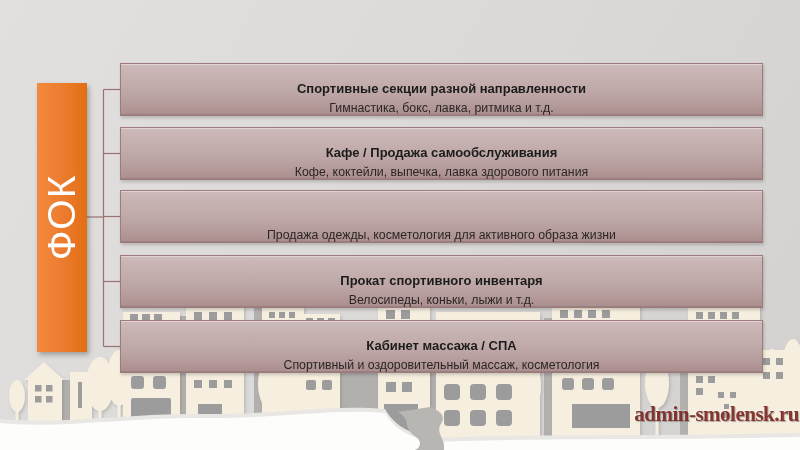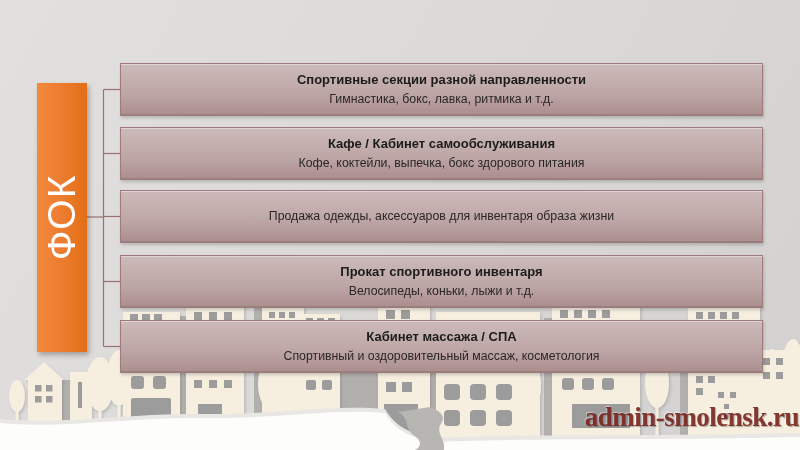--- a/index.html
+++ b/index.html
@@ -36,36 +36,36 @@
     letter-spacing:1px;
     transform:rotate(-90deg);
     white-space:nowrap;
     line-height:1;
   }
   .service-box{
     position:absolute;left:120px;width:641px;height:51px;z-index:3;
     border:1px solid var(--box-border);
     background:linear-gradient(180deg,var(--box-gradient-top) 0%,#bca4a4 62%,var(--box-gradient-bottom) 100%);
     box-shadow:inset 0 1px 0 rgba(255,255,255,.38), inset 0 -1px 0 rgba(0,0,0,.10), 1px 2px 3px rgba(0,0,0,.18);
-    display:flex;flex-direction:column;align-items:center;justify-content:center;
+    display:flex;flex-direction:column;align-items:center;justify-content:flex-end;
     gap:6px;
     text-align:center;
   }
   .box-title{
     font-weight:bold;font-size:13px;line-height:1.05;
     color:var(--title-text);
   }
   .box-sub{
     font-size:12.3px;line-height:1.05;
     color:var(--subtitle-text);
   }
   .watermark{
     position:absolute;right:1px;top:404px;z-index:4;
     font-family:"Liberation Serif",serif;
-    font-weight:bold;font-size:27px;line-height:1;
+    font-weight:bold;font-size:21px;line-height:1;
     color:var(--watermark);
     opacity:.92;
     text-shadow:1px 1px 1px rgba(100,100,100,.55), -1px -1px 1px rgba(255,255,255,.45);
     letter-spacing:-0.5px;
   }
 </style>
 </head>
 <body>
 
 <div class="stage">
@@ -204,25 +204,25 @@
 
   <div class="fok-bar">
     <span class="fok-bar-label">ФОК</span>
   </div>
 
   <div class="service-box" style="top:63px">
     <div class="box-title">Спортивные секции разной направленности</div>
     <div class="box-sub">Гимнастика, бокс, лавка, ритмика и т.д.</div>
   </div>
   <div class="service-box" style="top:127px">
-    <div class="box-title">Кафе / Кабинет самообслуживания</div>
-    <div class="box-sub">Кофе, коктейли, выпечка, бокс здорового питания</div>
+    <div class="box-title">Кафе / Продажа самообслуживания</div>
+    <div class="box-sub">Кофе, коктейли, выпечка, лавка здорового питания</div>
   </div>
   <div class="service-box" style="top:190px">
-    <div class="box-sub">Продажа одежды, аксессуаров для инвентаря образа жизни</div>
+    <div class="box-sub">Продажа одежды, косметология для активного образа жизни</div>
   </div>
   <div class="service-box" style="top:255px">
     <div class="box-title">Прокат спортивного инвентаря</div>
     <div class="box-sub">Велосипеды, коньки, лыжи и т.д.</div>
   </div>
   <div class="service-box" style="top:320px">
     <div class="box-title">Кабинет массажа / СПА</div>
     <div class="box-sub">Спортивный и оздоровительный массаж, косметология</div>
   </div>
 

